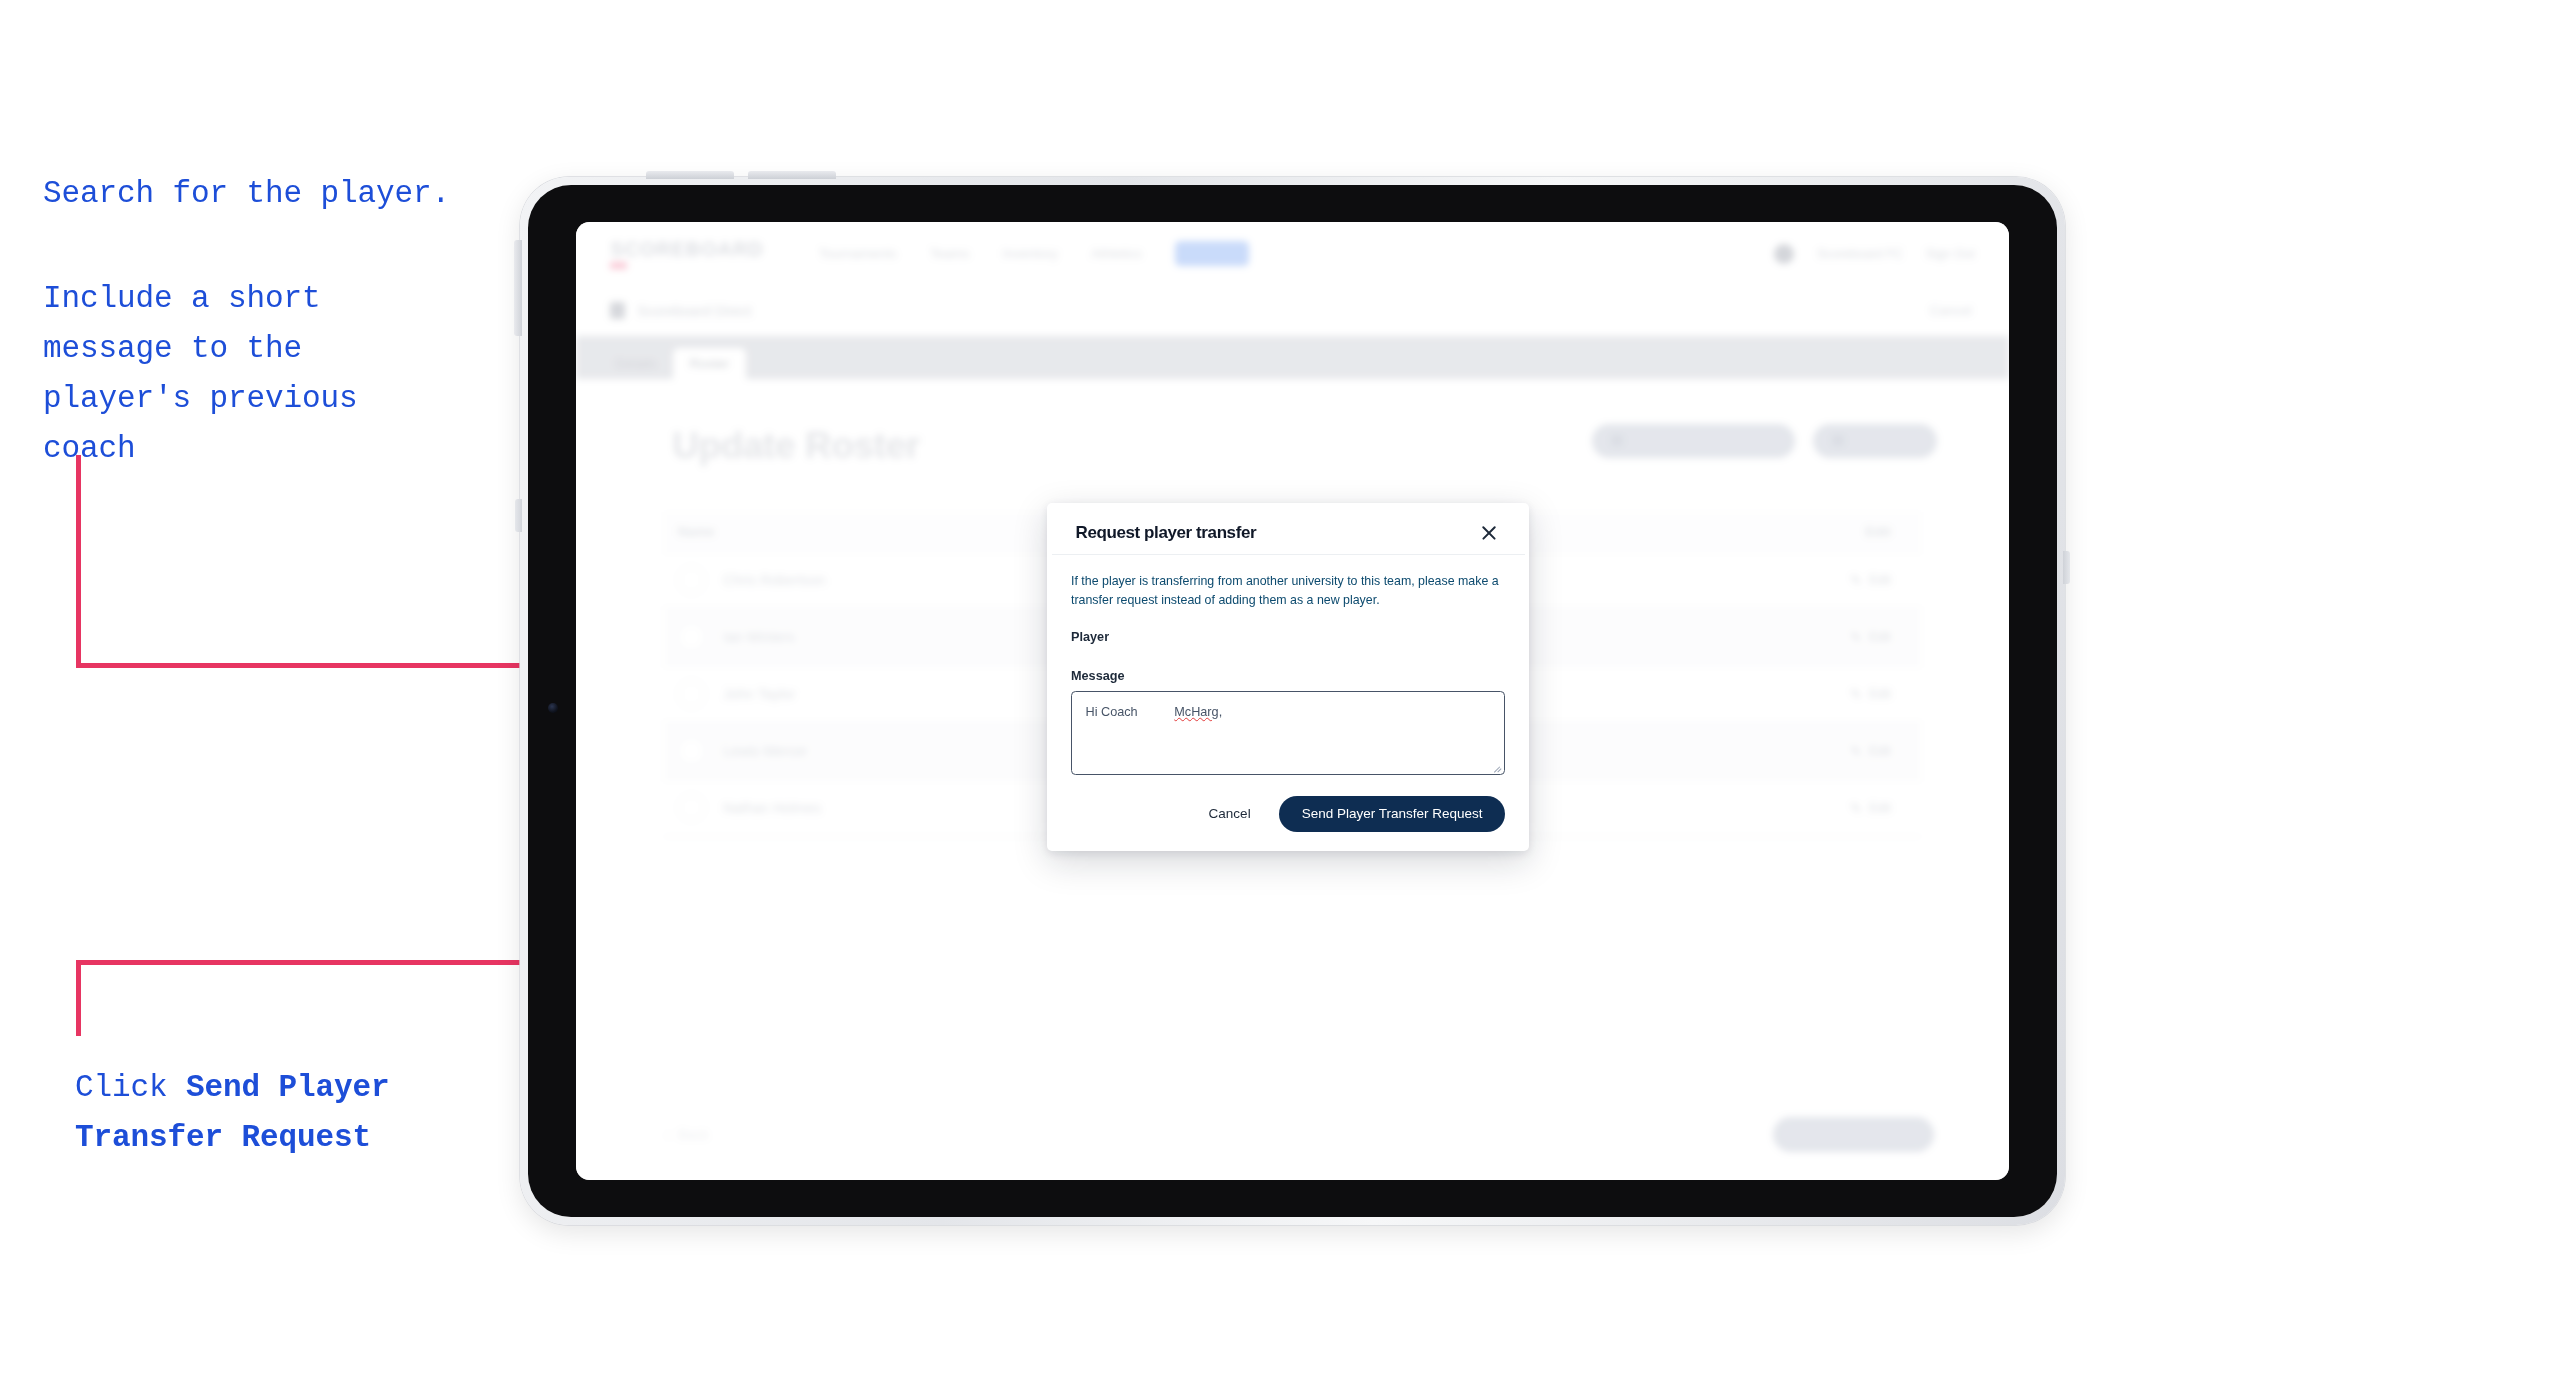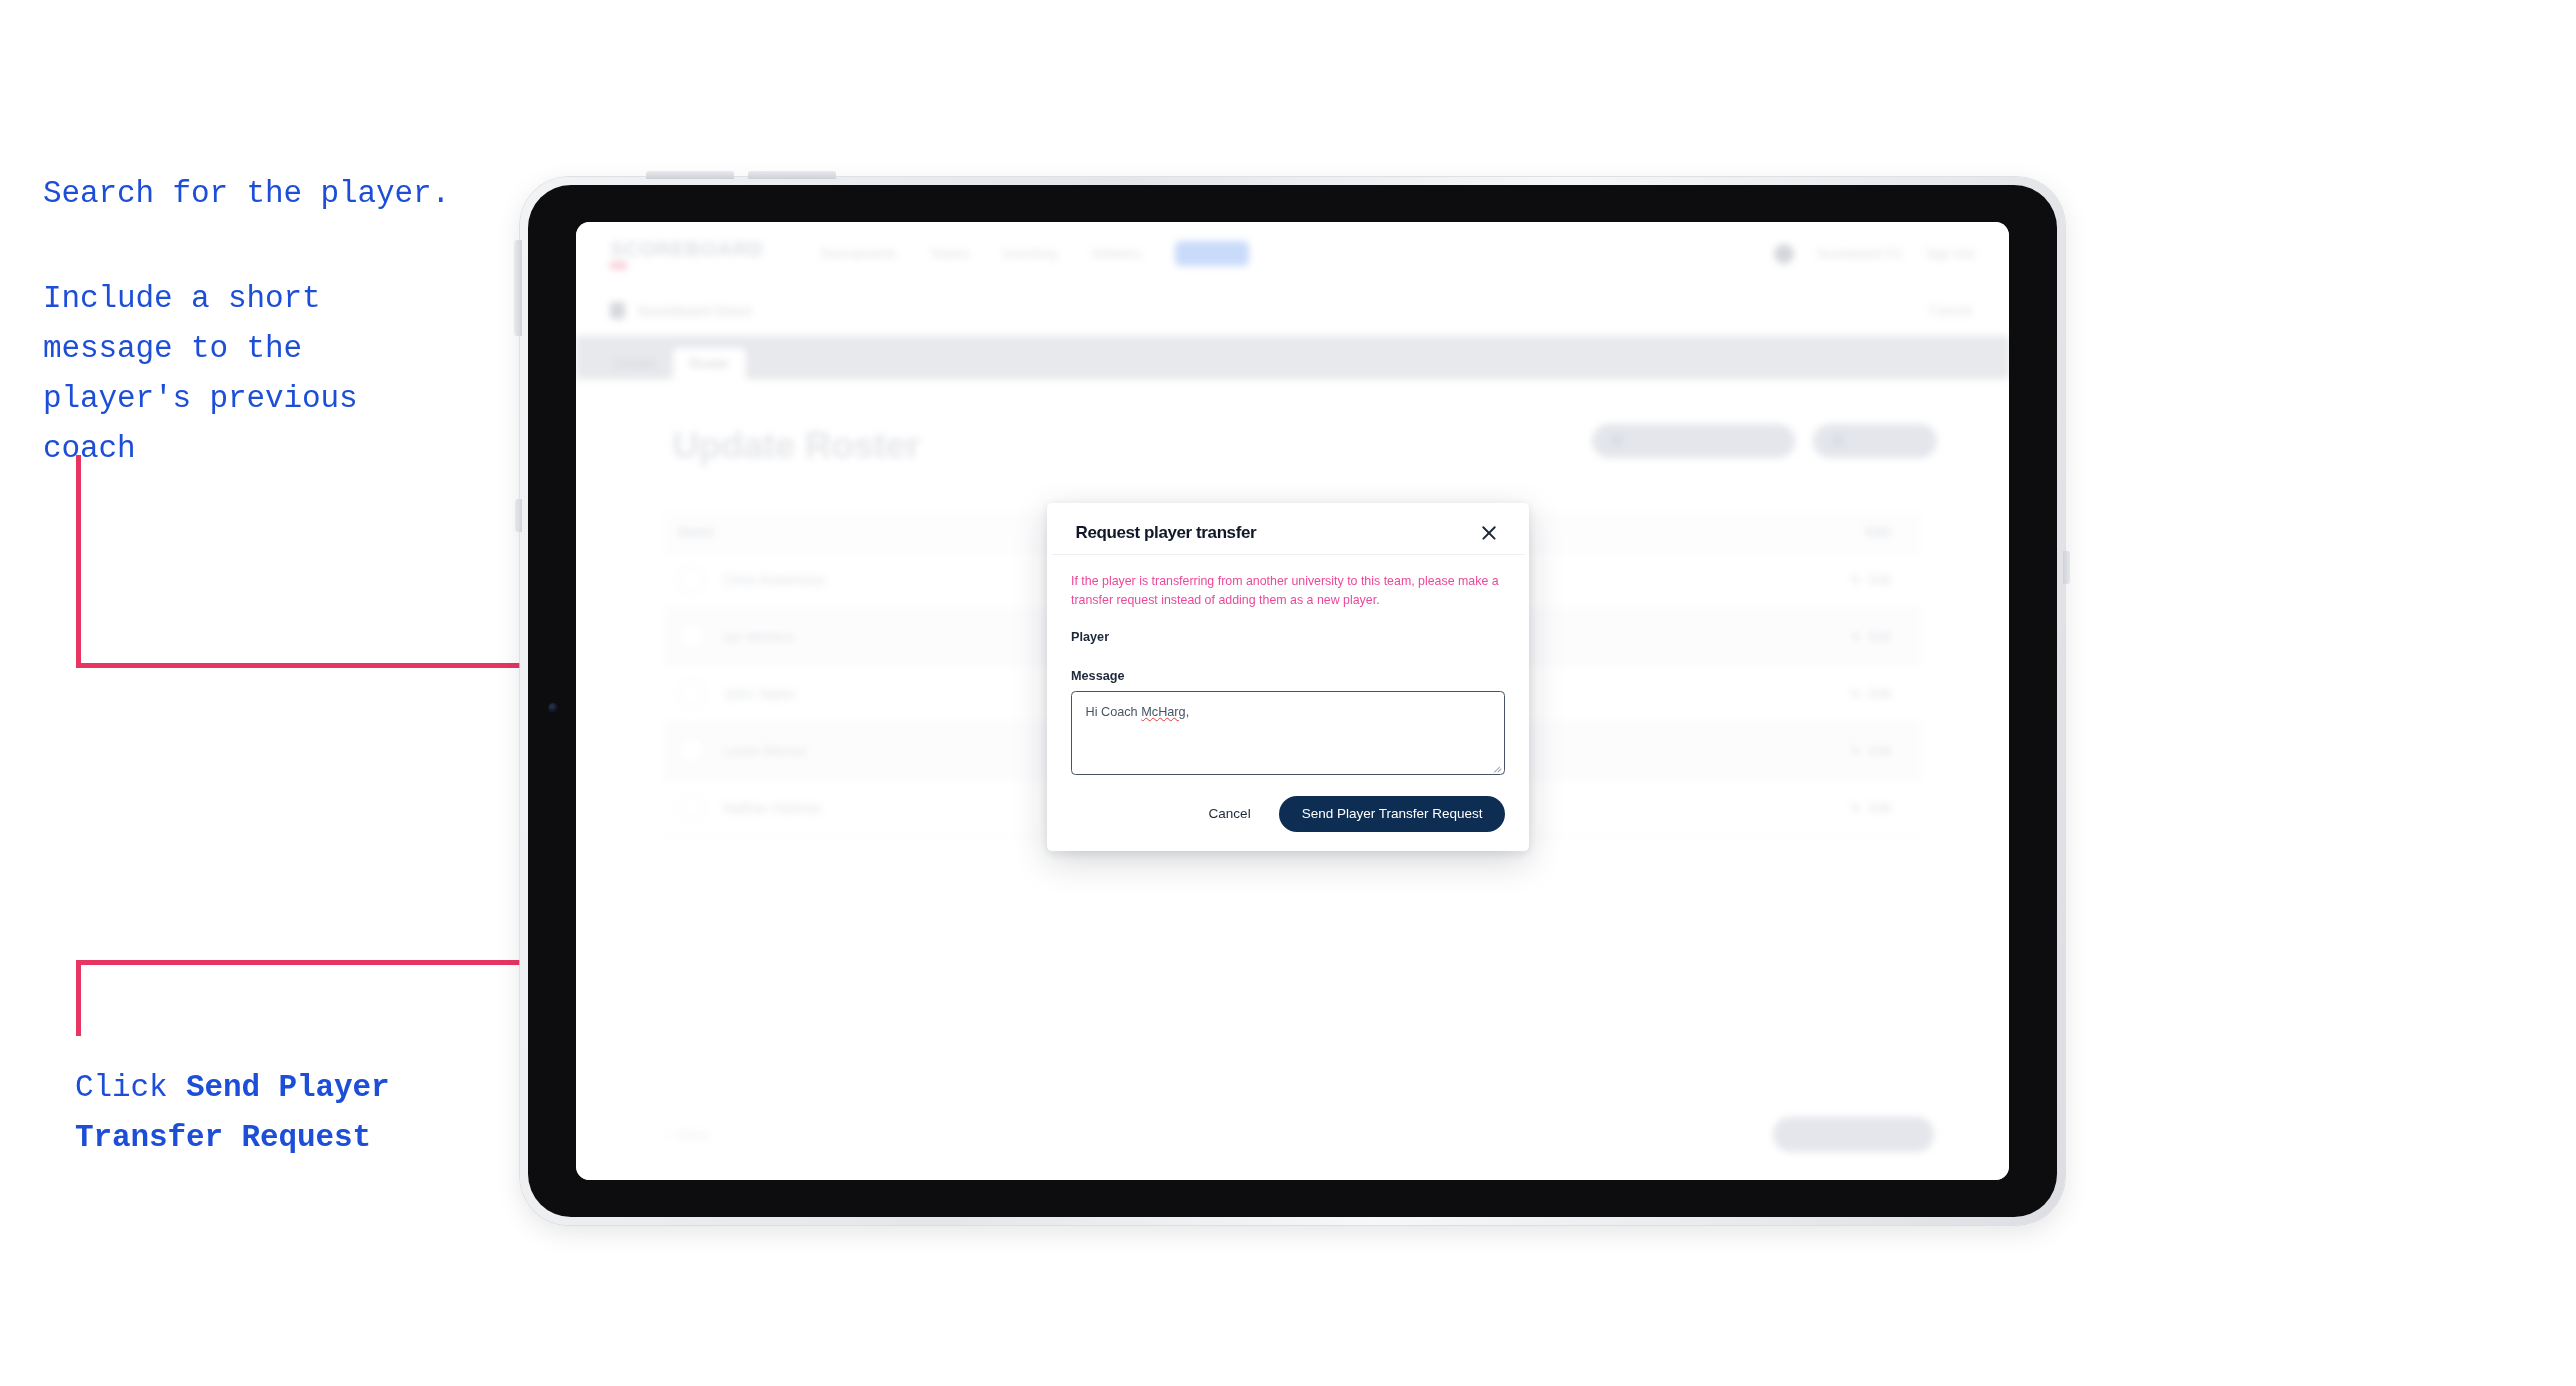--- a/index.html
+++ b/index.html
@@ -242,21 +242,21 @@
   }
   .modal-close::before, .modal-close::after {
     content: ""; position: absolute; left: 2.2px; top: 10.5px;
     width: 18px; height: 1.8px; background: #1d2939; border-radius: 1.5px;
   }
   .modal-close::before { transform: rotate(45deg); }
   .modal-close::after  { transform: rotate(-45deg); }
 
   .modal-body { padding: 16.5px 24px 4.5px 24px; }
   .modal-desc {
-    font-size: 12.4px; line-height: 19.5px; color: #ec4899; margin: 0 0 19.5px 0;
+    font-size: 12.4px; line-height: 19.5px; color: #0c4a6e; margin: 0 0 19.5px 0;
   }
   .field-label {
     font-size: 12.7px; font-weight: 700; color: #1d2939; margin-bottom: 8.2px;
   }
   .player-input {
     width: 100%; box-sizing: border-box;
     background: #f2f3f5; border: 0.7px solid #dfe2e7; border-radius: 6px;
     padding: 10.5px 15px; font-size: 13.5px; color: #475467;
     font-family: "Liberation Sans", sans-serif;
   }
@@ -266,20 +266,21 @@
     background: #ffffff; border: 1.2px solid #475467; border-radius: 4.5px;
     padding: 9px 13.5px 10.5px 13.5px; font-size: 12.7px; color: #475467;
     line-height: 23px; height: 84px; overflow: hidden; position: relative;
     font-family: "Liberation Sans", sans-serif; white-space: pre-wrap;
   }
   .spell {
     text-decoration: underline;
     text-decoration-style: wavy;
     text-decoration-color: #e23b3b;
     text-decoration-thickness: 0.7px;
+    margin-left: 33px;
   }
   .resize-grip {
     position: absolute; right: 3px; bottom: 2.2px; width: 9px; height: 9px;
   }
   .resize-grip i {
     position: absolute; right: 0; background: #98a2b3; height: 1px; transform: rotate(-45deg);
   }
   .resize-grip i:nth-child(1) { width: 8.2px; bottom: 2.2px; right: 0px;}
   .resize-grip i:nth-child(2) { width: 4.5px;  bottom: 0.7px; right: 0px;}
 

